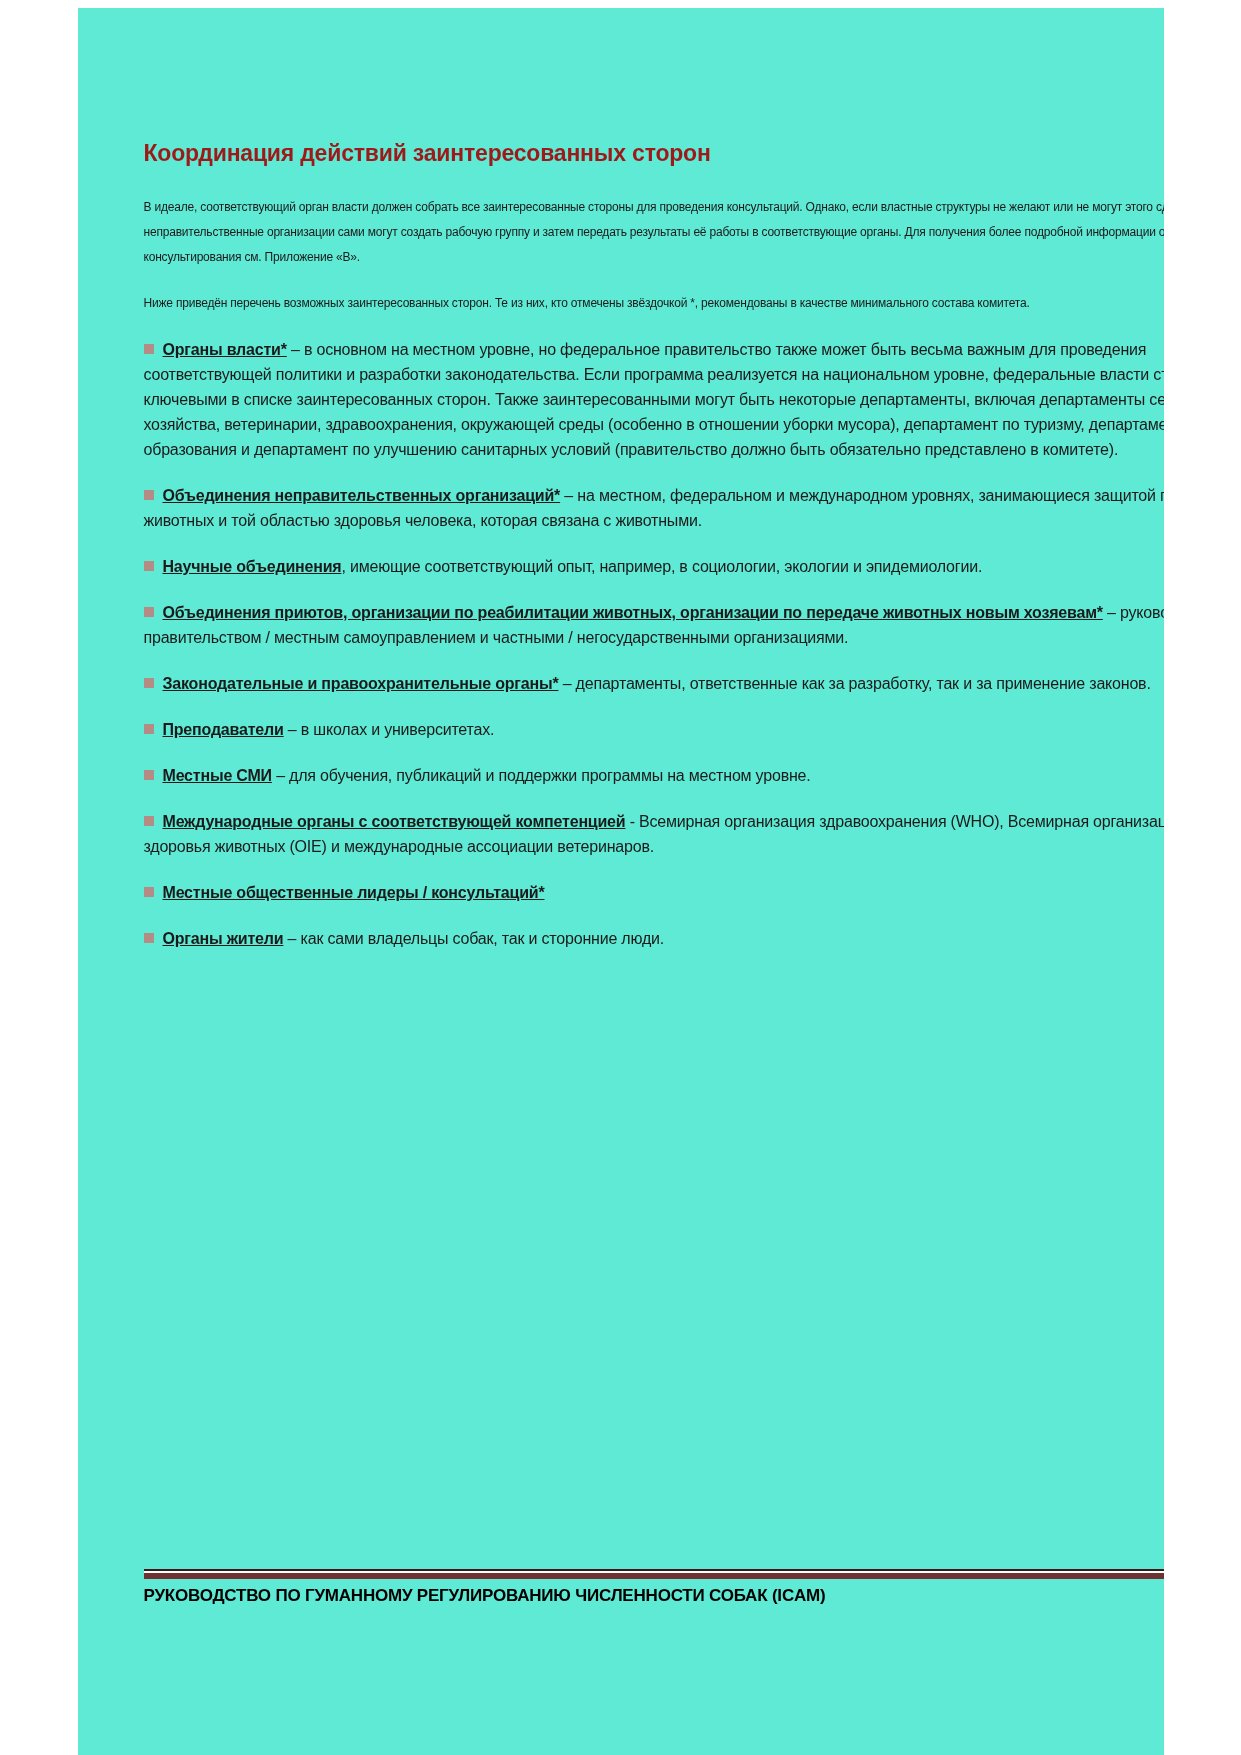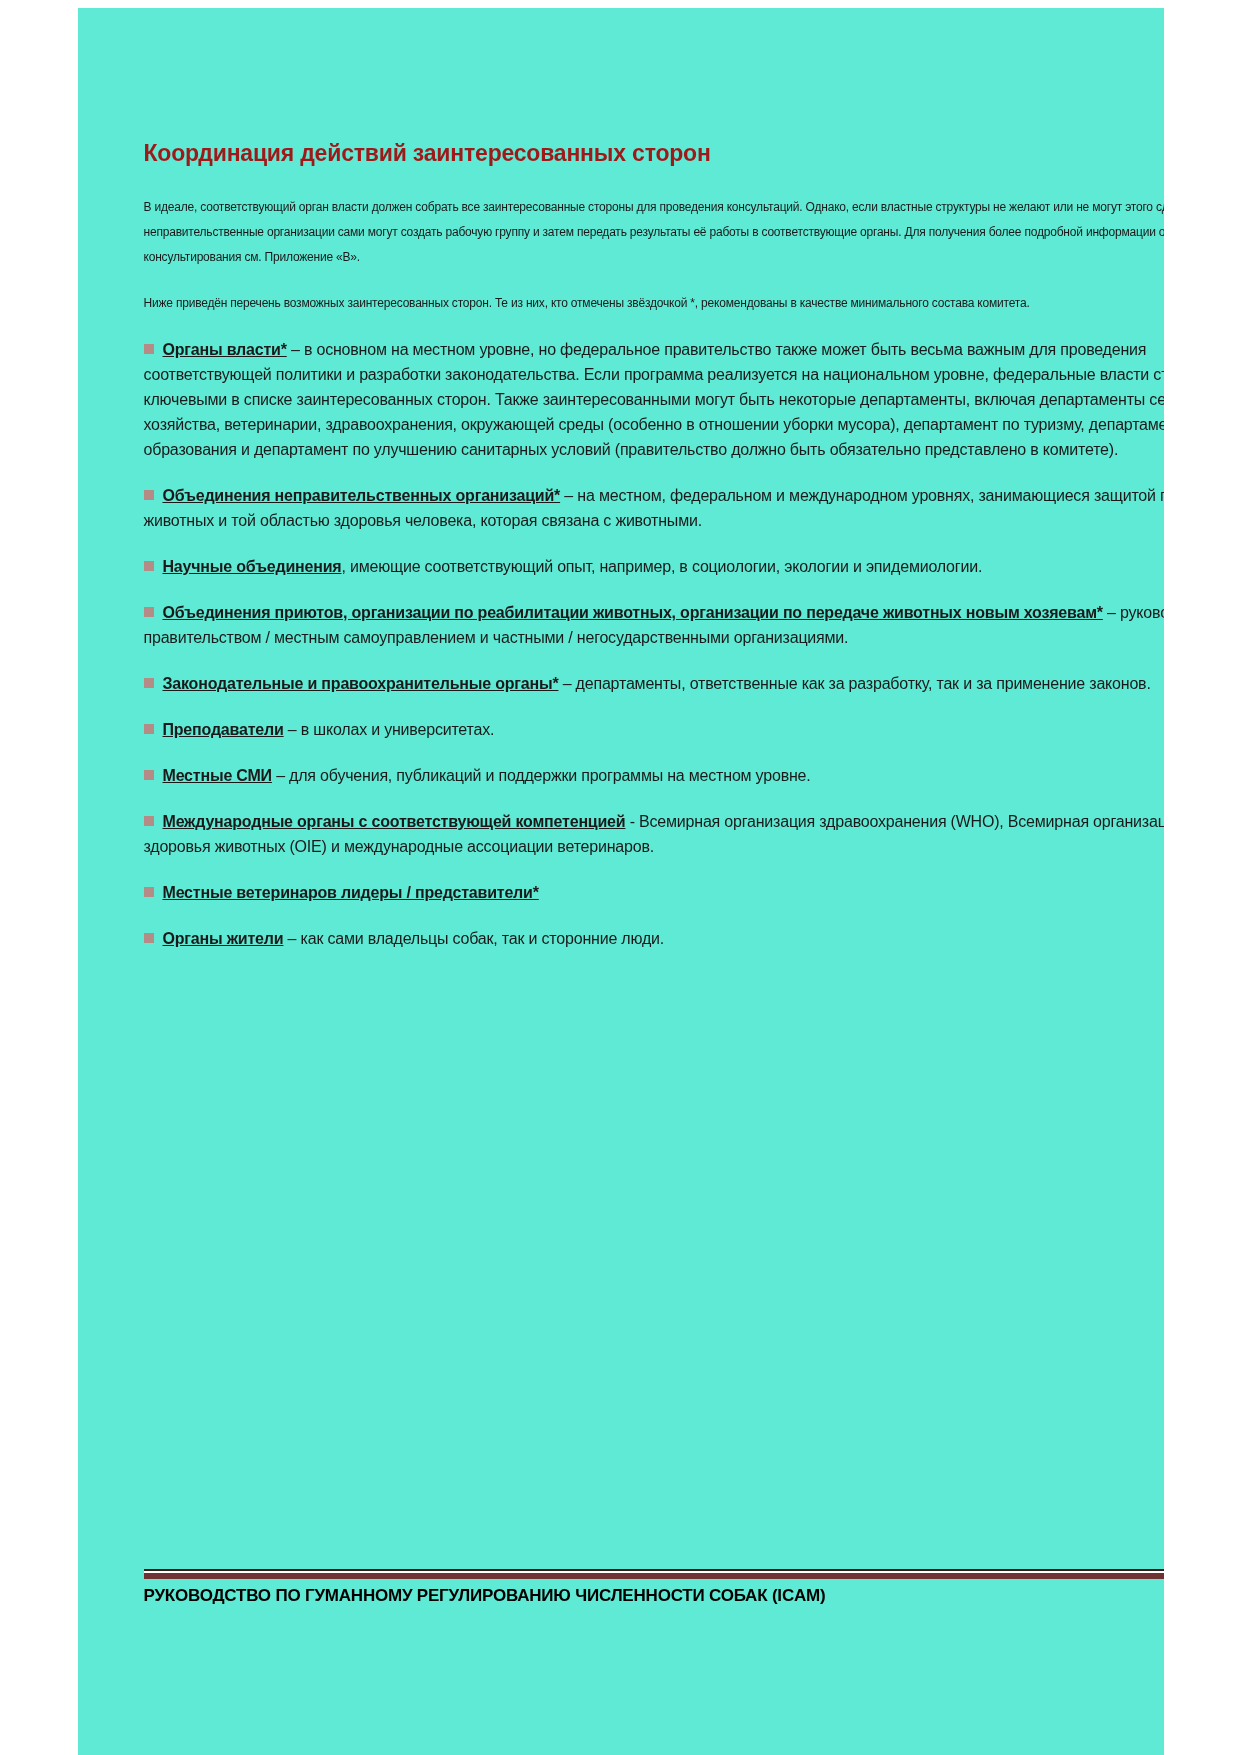--- a/index.html
+++ b/index.html
@@ -121,21 +121,21 @@
 
     <div class="bullet-item">
       <span class="bullet-square"></span><span class="bullet-label">Местные СМИ</span><span class="bullet-text"> – для обучения, публикаций и поддержки программы на местном уровне.</span>
     </div>
 
     <div class="bullet-item">
       <span class="bullet-square"></span><span class="bullet-label">Международные органы с соответствующей компетенцией</span><span class="bullet-text"> - Всемирная организация здравоохранения (WHO), Всемирная организация здоровья животных (OIE) и международные ассоциации ветеринаров.</span>
     </div>
 
     <div class="bullet-item">
-      <span class="bullet-square"></span><span class="bullet-label">Местные ветеринаров лидеры / представители*</span><span class="bullet-text"></span>
+      <span class="bullet-square"></span><span class="bullet-label">Местные общественные лидеры / консультаций*</span><span class="bullet-text"></span>
     </div>
 
     <div class="bullet-item">
       <span class="bullet-square"></span><span class="bullet-label">Органы жители</span><span class="bullet-text"> – как сами владельцы собак, так и сторонние люди.</span>
     </div>
 
   </div>
 
   <div class="footer">
     <div class="footer-rule"></div>

